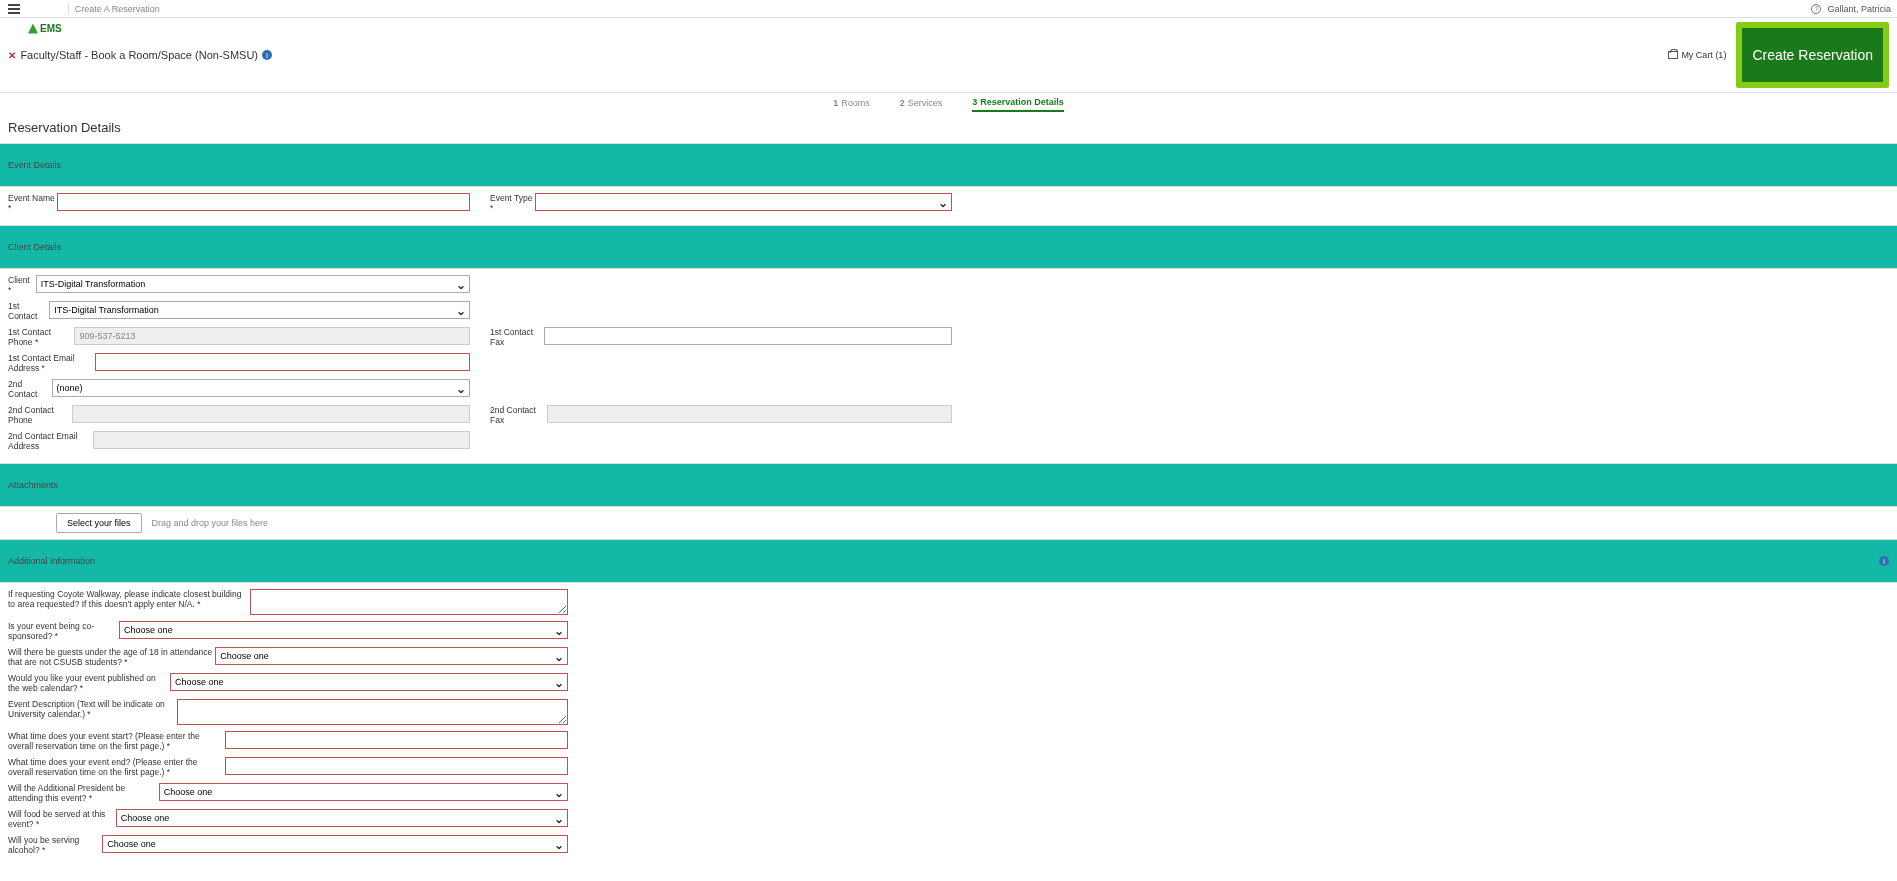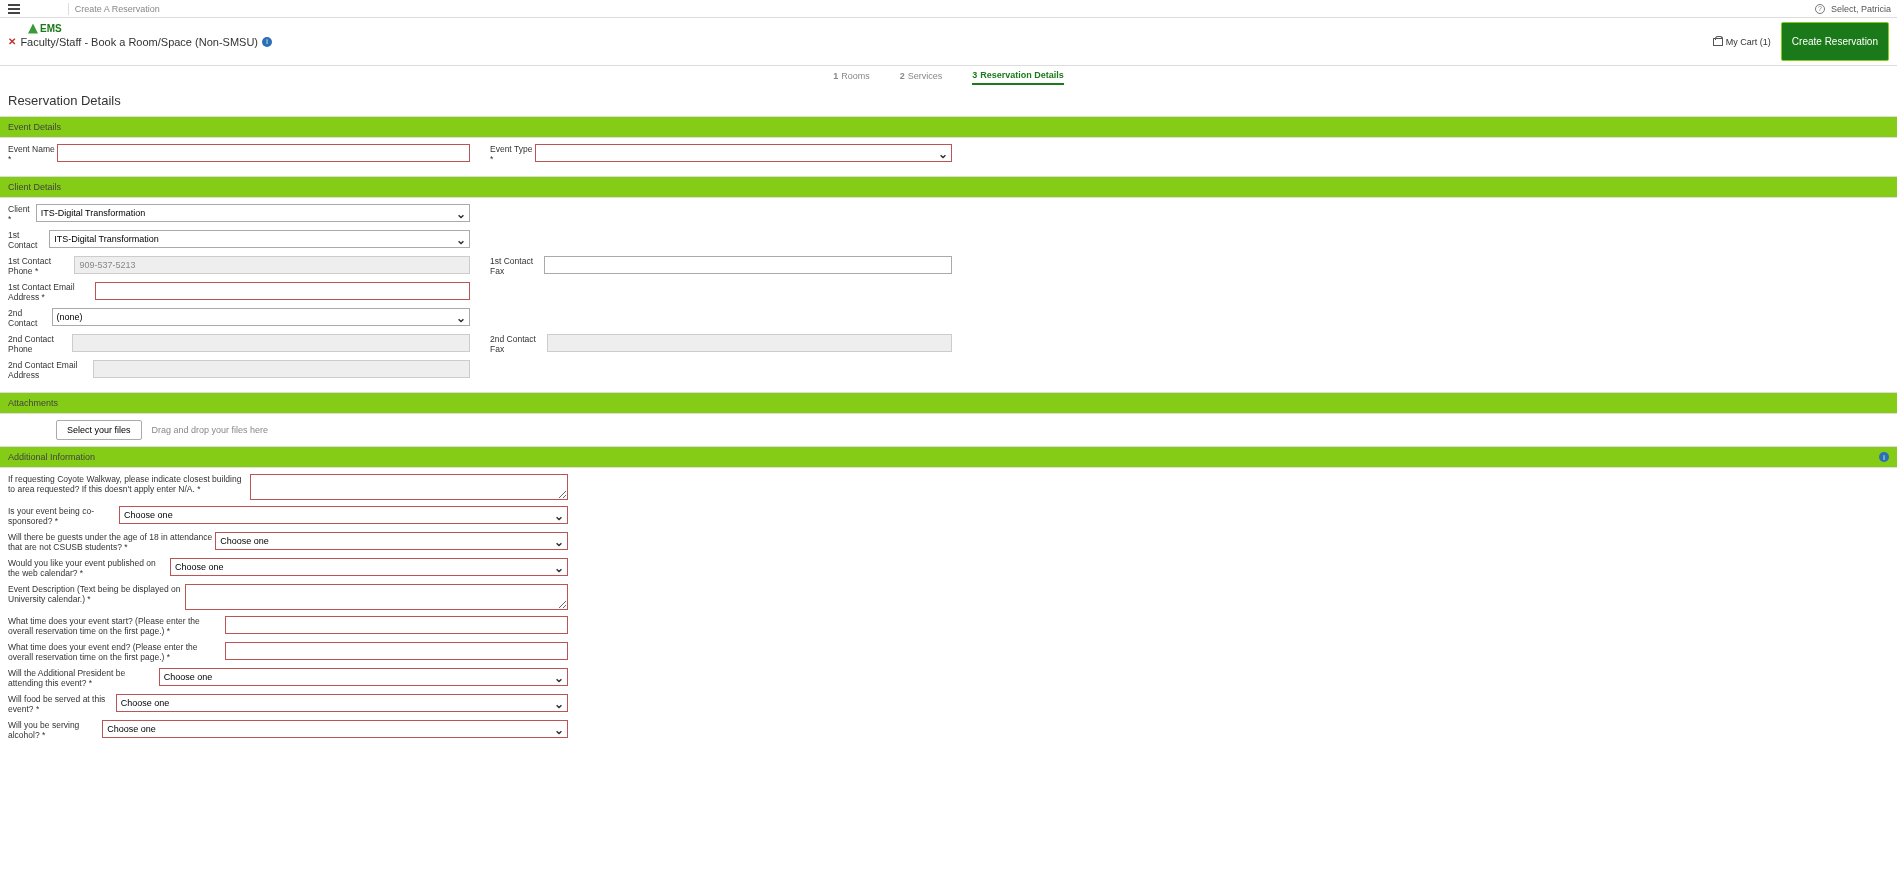--- a/index.html
+++ b/index.html
@@ -20,33 +20,33 @@
   
   .template-row { display: flex; align-items: center; justify-content: space-between; padding: 4px 8px; border-bottom: 1px solid #ddd; }
   .template-left { display: flex; align-items: center; gap: 4px; }
   .close-x { color: #b33; font-size: 10px; cursor: pointer; font-weight: bold; }
   .template-title { font-size: 11px; color: #333; }
   .info-badge { display: inline-flex; align-items: center; justify-content: center; width: 10px; height: 10px; border-radius: 50%; background: #2b6fb5; color: #fff; font-size: 7px; }
   .template-right { display: flex; align-items: center; gap: 10px; }
   .cart { display: flex; align-items: center; gap: 3px; font-size: 9px; }
   .cart-icon { width: 10px; height: 8px; border: 1px solid #555; position: relative; }
   .cart-icon::after { content: ''; position: absolute; top: -3px; left: 1px; width: 6px; height: 3px; border: 1px solid #555; border-bottom: none; border-radius: 3px 3px 0 0; }
-  .btn-primary { background: #1a7a1a; color: #fff; border: 1px solid #84cc16; padding: 13px 10px; font-size: 10px; cursor: pointer; border-radius: 2px; }
+  .btn-primary { background: #1a7a1a; color: #fff; border: 6px solid #84cc16; padding: 19px 10px; font-size: 14px; cursor: pointer; border-radius: 2px; }
   
   
   .tabs { display: flex; justify-content: center; gap: 30px; padding: 4px 0 0; }
   .tab { display: flex; align-items: center; gap: 3px; font-size: 9px; color: #888; padding-bottom: 3px; cursor: pointer; }
   .tab.active { color: #1a7a1a; border-bottom: 2px solid #1a7a1a; font-weight: bold; }
   .tab .num { font-weight: bold; }
   
   
   .page-heading { padding: 8px 8px; font-size: 13px; color: #333; }
   
   
-  .section-header { background: #84cc16; border-top: 1px solid #ddd; border-bottom: 1px solid #ddd; padding: 5px 8px; font-size: 9px; color: #444; display: flex; justify-content: space-between; align-items: center; }
+  .section-header { background: #14b8a6; border-top: 1px solid #ddd; border-bottom: 1px solid #ddd; padding: 16px 8px; font-size: 9px; color: #444; display: flex; justify-content: space-between; align-items: center; }
   .section-body { padding: 6px 8px; }
   
   .field-row { display: flex; gap: 20px; margin-bottom: 6px; }
   .field { display: flex; flex-direction: row; gap: 2px; }
   .field.w-half { width: 462px; }
   .field.w-full { width: 560px; }
   
   .label { font-size: 8.5px; color: #333; }
   
   input.txt, select.sel, textarea.ta {
@@ -79,21 +79,21 @@
       </div>
     <div class="logo">
       <div class="logo-icon"></div>
       <span>EMS</span>
     </div>
     <div class="divider-v"></div>
     <span class="breadcrumb">Create A Reservation</span>
   </div>
   <div class="topbar-right">
     <span class="help-icon">?</span>
-    <span>Select, Patricia</span>
+    <span>Gallant, Patricia</span>
   </div>
 </div>
 
 <div class="template-row">
   <div class="template-left">
     <span class="close-x">✕</span>
     <span class="template-title">Faculty/Staff - Book a Room/Space (Non-SMSU)</span>
     <span class="info-badge">i</span>
   </div>
   <div class="template-right">
@@ -245,21 +245,21 @@
 
   <div class="field-row">
       <div class="field w-full">
     <span class="label">Would you like your event published on the web calendar? *</span>
     <div class="sel-wrap"><select class="sel"><option>Choose one</option></select><span class="caret">⌄</span></div>
   </div>
     </div>
 
   <div class="field-row">
       <div class="field w-full">
-    <span class="label">Event Description (Text being be displayed on University calendar.) *</span>
+    <span class="label">Event Description (Text will be indicate on University calendar.) *</span>
     <textarea class="ta" style=""></textarea>
   </div>
     </div>
 
   <div class="field-row">
       <div class="field w-full">
     <span class="label">What time does your event start? (Please enter the overall reservation time on the first page.) *</span>
     <input class="txt" type="text" style="">
   </div>
     </div>

